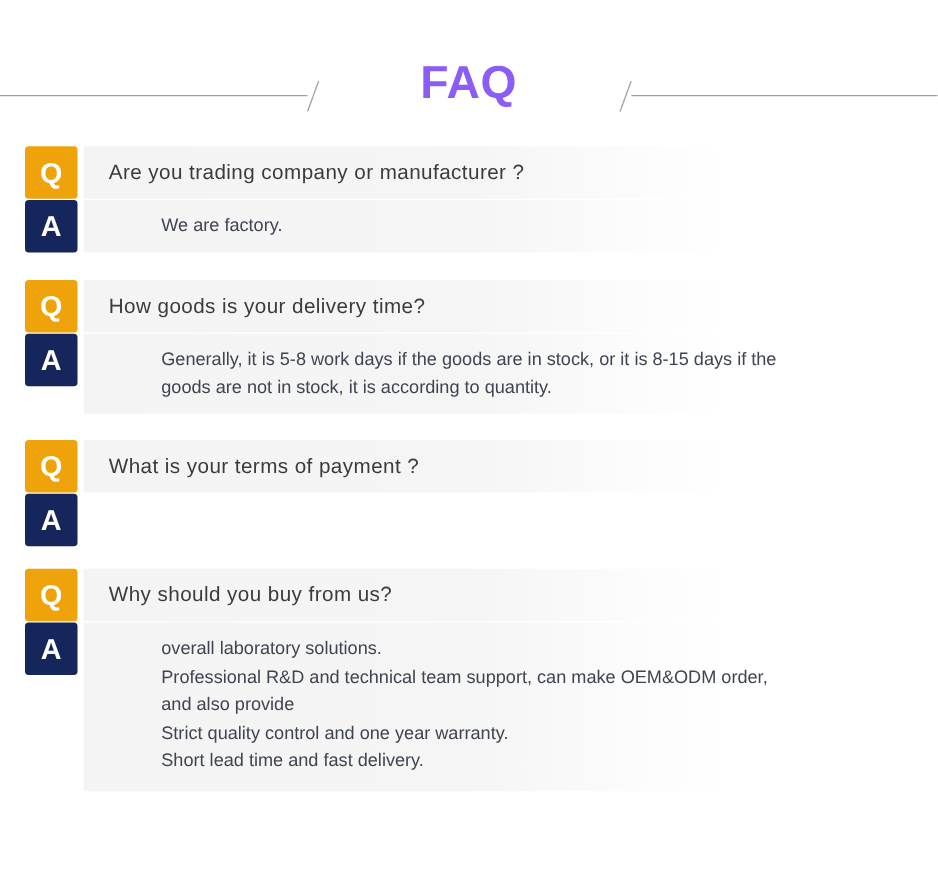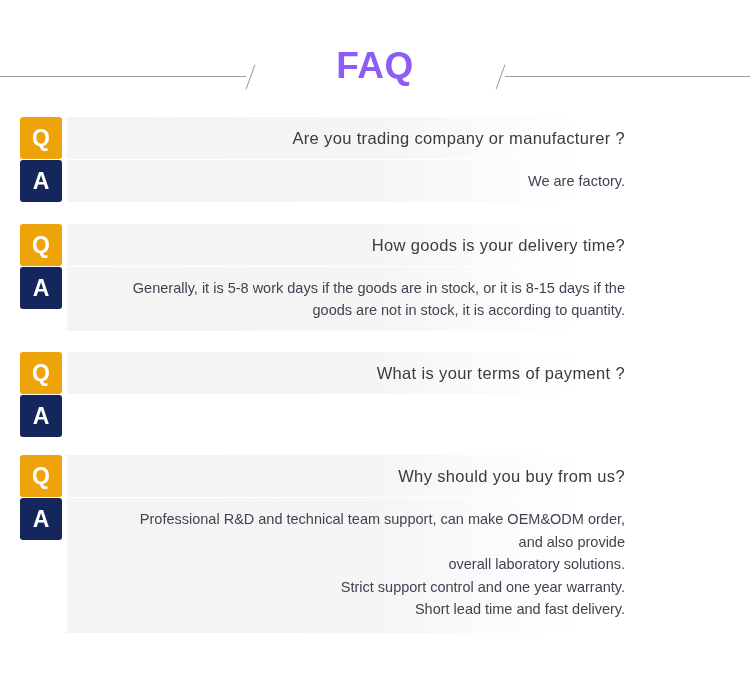--- a/index.html
+++ b/index.html
@@ -106,21 +106,20 @@
                  rgba(244,244,244,1) 0%,
                  rgba(245,245,245,1) 55%,
                  rgba(252,252,252,1) 80%,
                  rgba(255,255,255,1) 92%);
     display: flex;
     flex-direction: column;
     justify-content: center;
     padding: 0 0 0 20px;
     box-sizing: border-box;
     margin-right: 125px;
-    text-align: right;
   }
 
   .q-text {
     font-size: 16.5px;
     color: #3b3b3b;
     letter-spacing: 0.35px;
     line-height: 22px;
   }
 
   .a-text {
@@ -203,23 +202,23 @@
       <div class="qa-row">
         <div class="badge q">Q</div>
         <div class="bubble">
           <span class="q-text">Why should you buy from us?</span>
         </div>
       </div>
       <div class="qa-row">
         <div class="badge a">A</div>
         <div class="bubble tall-4">
           <span class="a-text">
+            <span class="line">overall laboratory solutions.</span>
             <span class="line">Professional R&amp;D and technical team support, can make OEM&amp;ODM order, and also provide</span>
-            <span class="line">overall laboratory solutions.</span>
-            <span class="line">Strict support control and one year warranty.</span>
+            <span class="line">Strict quality control and one year warranty.</span>
             <span class="line">Short lead time and fast delivery.</span>
           </span>
         </div>
       </div>
     </div>
 
   </div>
 </div>
 
 </body></html>

